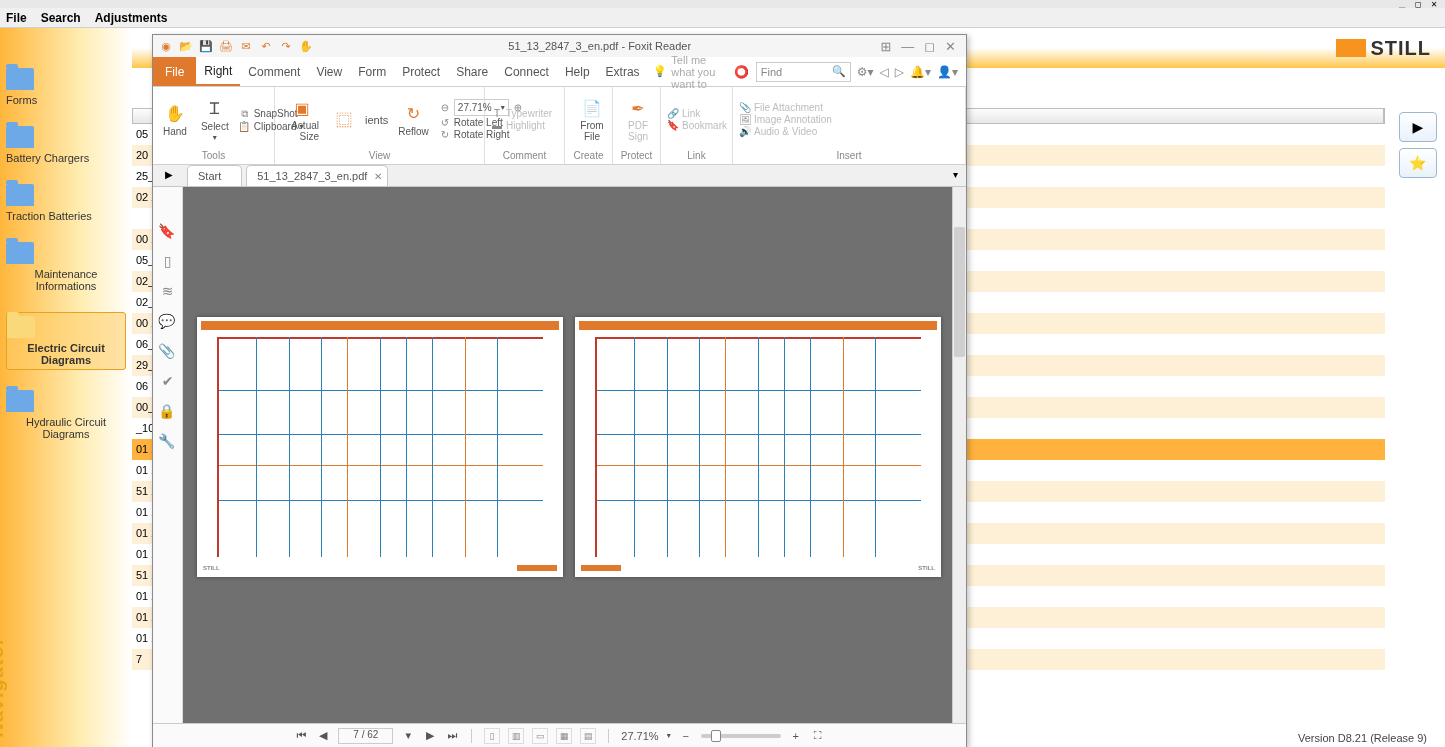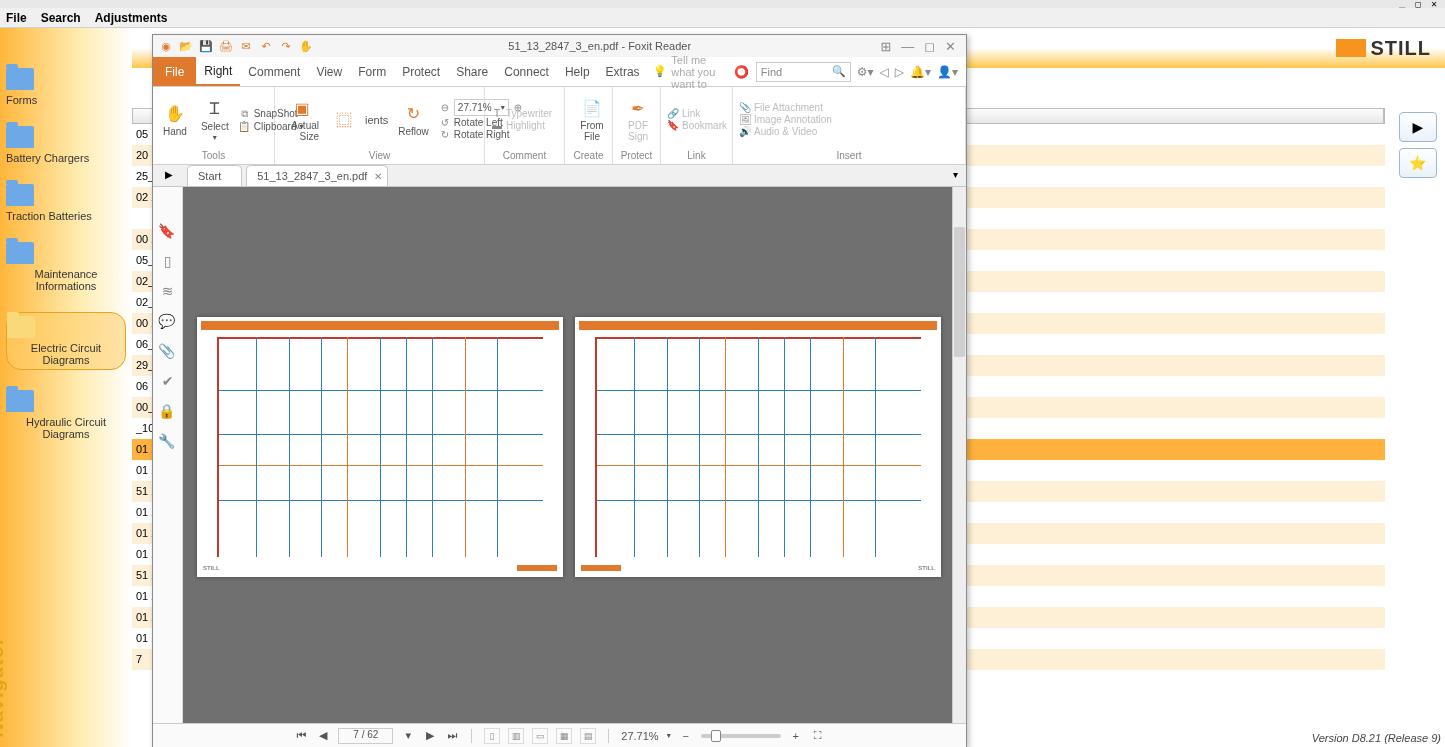--- a/index.html
+++ b/index.html
@@ -12,21 +12,21 @@
 
 .app-menubar { height: 20px; background: #f0f0f0; border-bottom: 1px solid #d0d0d0; display: flex; align-items: center; font-size: 12px; font-weight: bold; gap: 14px; padding-left: 6px; }
 
 .app-body { flex: 1; display: flex; position: relative; background: #fff8ee; }
 
 
 .sidebar { width: 132px; background: linear-gradient(to right, #ffb63b 0%, #ffecb0 60%, #fff 100%); display: flex; flex-direction: column; align-items: center; padding-top: 40px; gap: 20px; position: relative; }
 .sidebar .nav-item { width: 120px; display: flex; flex-direction: column; align-items: flex-start; font-size: 11px; color: #333; cursor: pointer; text-align: center; }
 .sidebar .nav-item .folder { width: 28px; height: 22px; background: #6ca9e6; border-radius: 2px 2px 0 0; position: relative; margin-bottom: 4px; }
 .sidebar .nav-item .folder::before { content:""; position:absolute; top:-4px; left:0; width:12px; height:4px; background:#6ca9e6; border-radius:2px 2px 0 0; }
-.sidebar .nav-item.selected { background: rgba(255,204,102,0.55); border: 1px solid #e6a323; border-radius: 15px; padding: 3px 0; }
+.sidebar .nav-item.selected { background: rgba(255,204,102,0.55); border: 1px solid #e6a323; border-radius: 3px; padding: 3px 0; font-weight: bold; }
 .sidebar .nav-item.selected .folder { background: #f9d97a; }
 .sidebar .nav-item.selected .folder::before { background: #f9d97a; }
 .nav-vertical { position: absolute; bottom: 10px; left: 8px; transform: rotate(-90deg); transform-origin: left bottom; font-size: 20px; font-weight: bold; font-style: italic; color: #e6a517; letter-spacing: 1px; }
 
 
 .main-area { flex:1; position: relative; background: #fff; }
 .brand-band { height: 40px; background: linear-gradient(to bottom, #fff 50%, #ffc64a 100%); display:flex; justify-content:flex-end; align-items:center; padding-right:14px; }
 .brand-logo { font-size: 20px; font-weight: 900; color:#333; letter-spacing:1px; display:flex; align-items:center; gap:4px;}
 .brand-logo .mark { width:30px; height:18px; background:#f7941e; display:inline-block; }
 
@@ -41,21 +41,21 @@
 .tr:nth-child(odd){ background:#fff; }
 .tr:nth-child(even){ background:#fdf0d6; }
 .tr.sel { background:#ffb23e !important; color:#000; }
 .td.id { flex:0 0 160px; padding-left:4px; white-space:nowrap; overflow:hidden; }
 .td.lang { flex:1; padding-left:4px; }
 
 
 .right-tools { position:absolute; top:84px; right:8px; display:flex; flex-direction:column; gap:6px; }
 .right-tools .rt { width:38px; height:30px; border:1px solid #9db7d1; background:linear-gradient(#fff,#e8f1fb); border-radius:4px; display:flex; align-items:center; justify-content:center; font-size:14px; }
 
-.status-bar { position:absolute; bottom:0; right:0; height:18px; font-size:11px; color:#444; padding-right:4px; line-height:18px;font-style:italic; }
+.status-bar { position:absolute; bottom:0; right:0; height:18px; font-size:11px; color:#444; padding-right:18px; line-height:18px; }
 
 
 .foxit { position:absolute; left:152px; top:6px; width:815px; height:714px; background:#fff; border:1px solid #8a8a8a; box-shadow: 2px 2px 6px rgba(0,0,0,0.25); display:flex; flex-direction:column; }
 .foxit-title { height:22px; background:#f5f5f5; display:flex; align-items:center; font-size:11px; color:#555; }
 .foxit-title .ico-row { display:flex; gap:6px; padding:0 6px; align-items:center;}
 .foxit-title .ft-text { flex:1; text-align:center; }
 .foxit-title .winbtns { display:flex; gap:10px; padding-right:10px; font-size:13px; color:#888;}
 .qicon { width:14px; height:14px; display:inline-flex; align-items:center; justify-content:center; font-size:11px; color:#e1792d; }
 
 .foxit-menu { height:30px; display:flex; align-items:stretch; border-bottom:1px solid #d0d0d0; font-size:12px; }

